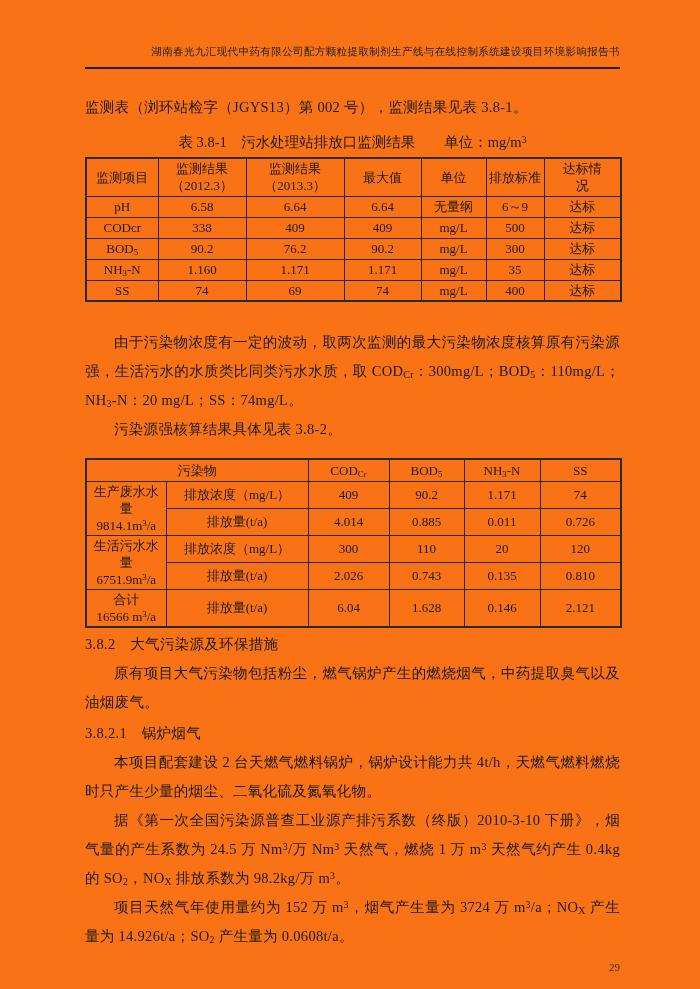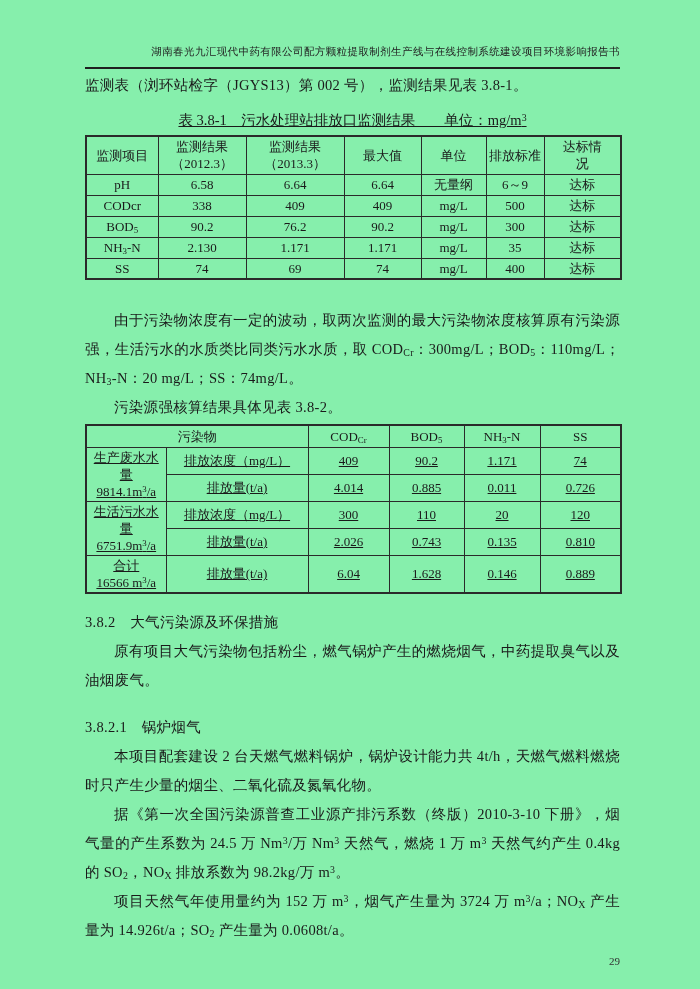--- a/index.html
+++ b/index.html
@@ -1,57 +1,57 @@
 <!DOCTYPE html>
 <html><head>
 <meta charset="utf-8">
 <style>
   * { margin:0; padding:0; box-sizing:border-box; }
   html,body { background:#e8e8e8; }
   .page {
-    width:700px; height:989px; margin:0 auto; background:#86efac;
+    width:700px; height:989px; margin:0 auto; background:#f97316;
     font-family:"Liberation Serif","DejaVu Serif",serif;
     color:#1a1a1a; overflow:hidden; position:relative;
   }
   .content { padding:0 80px 0 85px; }
   .running-header-wrap {
     padding:45px 0 8px 0;
     border-bottom:2px solid #1f1f1f;
   }
   .running-header {
     font-size:10.5px; text-align:right; letter-spacing:0.4px; color:#222;
     line-height:14px;
   }
   p.body-text, .heading {
     font-size:14.5px; line-height:29px; text-align:justify;
     letter-spacing:0.3px;
   }
   .indent { text-indent:2em; }
-  .p-intro { margin-top:2px;font-family:Liberation Serif, serif; }
+  .p-intro { margin-top:24px;font-family:Liberation Serif, serif; }
   .tbl-title { font-size:14.5px; line-height:29px; text-align:center; }
-  .tbl-title-1 { margin-top:6px;text-decoration:underline; }
+  .tbl-title-1 { margin-top:6px; }
   .tbl-title-2 { margin-top:2px; }
   table { width:100%; border-collapse:collapse; table-layout:fixed; }
   table, th, td { border:1px solid #2a2a2a; }
   table { border-width:2px; }
   th, td {
     font-size:13px; font-weight:normal; text-align:center; vertical-align:middle;
     padding:1px 2px; line-height:17px; color:#1a1a1a;
   }
   .t1 td { height:21px; }
   .t1 th { height:38px; }
   .t2 th { height:22px; }
-  .t2 td { height:20px;text-decoration:underline; }
+  .t2 td { height:20px; }
   .t2 tr.tall td { height:38px; }
   sub { font-size:0.68em; vertical-align:-0.25em; line-height:0; }
   sup { font-size:0.68em; vertical-align:0.45em; line-height:0; }
   .p-after-t1 { margin-top:26px; }
-  .h-air { margin-top:14px; }
-  .h-boiler { margin-top:18px; }
-  .t2-wrap { margin-top:2px; }
+  .h-air { margin-top:2px; }
+  .h-boiler { margin-top:2px; }
+  .t2-wrap { margin-top:14px; }
   .page-number {
     margin-top:10px; text-align:right; font-size:11px; color:#333;
   }
 </style>
 </head>
 <body>
 
 <div class="page">
   <div class="content">
 
@@ -107,21 +107,21 @@
           <td>BOD<sub>5</sub></td>
           <td>90.2</td>
           <td>76.2</td>
           <td>90.2</td>
           <td>mg/L</td>
           <td>300</td>
           <td>达标</td>
         </tr>
         <tr>
           <td>NH<sub>3</sub>-N</td>
-          <td>2.130</td>
+          <td>1.160</td>
           <td>1.171</td>
           <td>1.171</td>
           <td>mg/L</td>
           <td>35</td>
           <td>达标</td>
         </tr>
         <tr>
           <td>SS</td>
           <td>74</td>
           <td>69</td>
@@ -185,21 +185,21 @@
           <td>0.743</td>
           <td>0.135</td>
           <td>0.810</td>
         </tr>
         <tr class="tall">
           <td>合计<br>16566 m<sup>3</sup>/a</td>
           <td>排放量(t/a)</td>
           <td>6.04</td>
           <td>1.628</td>
           <td>0.146</td>
-          <td>0.889</td>
+          <td>2.121</td>
         </tr>
       </tbody>
     </table>
 
     <div class="heading h-air">3.8.2　大气污染源及环保措施</div>
     <p class="body-text indent">原有项目大气污染物包括粉尘，燃气锅炉产生的燃烧烟气，中药提取臭气以及油烟废气。</p>
 
     <div class="heading h-boiler">3.8.2.1　锅炉烟气</div>
     <p class="body-text indent">本项目配套建设 2 台天燃气燃料锅炉，锅炉设计能力共 4t/h，天燃气燃料燃烧时只产生少量的烟尘、二氧化硫及氮氧化物。</p>
     <p class="body-text indent">据《第一次全国污染源普查工业源产排污系数（终版）2010-3-10 下册》，烟气量的产生系数为 24.5 万 Nm<sup>3</sup>/万 Nm<sup>3</sup> 天然气，燃烧 1 万 m<sup>3</sup> 天然气约产生 0.4kg 的 SO<sub>2</sub>，NO<sub>X</sub> 排放系数为 98.2kg/万 m<sup>3</sup>。</p>

